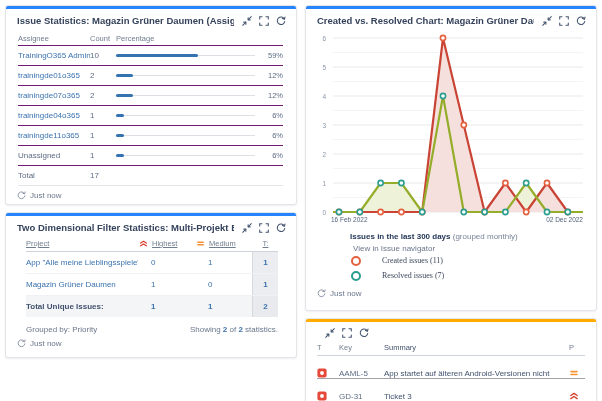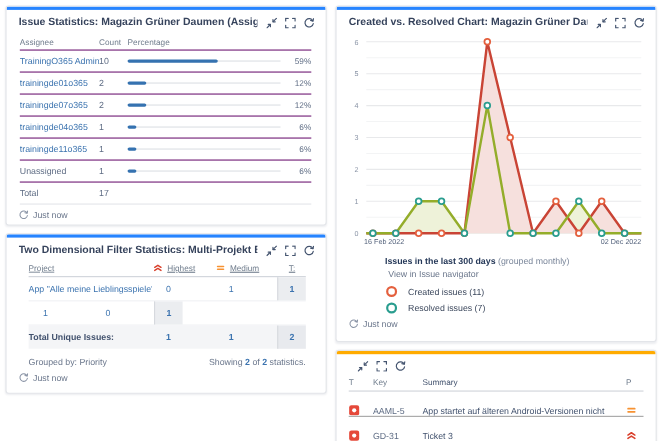--- a/index.html
+++ b/index.html
@@ -30,21 +30,21 @@
   .barwrap{flex:1;position:relative;height:5px;margin-right:6px;}
   .bartrack{position:absolute;left:0;right:0;top:2px;height:1px;background:#dcdfe4;}
   .barfill{position:absolute;left:0;top:1px;height:3px;background:#3572b0;border-radius:2px;min-width:5px;}
   .c-pct{width:22px;text-align:right;font-size:7.5px;color:#5e6c84;}
   
   .chartwrap{margin:0 4px 0 7px;}
   .lgblock{margin:2px 10px 0 44px;font-size:8px;color:#3b475c;}
   .lgtitle b{color:#253858;}
   .lgnote{color:#7a869a;}
   .lgview{color:#6b778c;margin:3px 0 3px 3px;cursor:pointer;}
-  .lgitem{display:flex;align-items:flex-end;gap:10px;margin:2px 0 0 1px;height:13px;}
+  .lgitem{display:flex;align-items:flex-start;gap:21px;margin:2px 0 0 1px;height:13px;font-family:Liberation Serif, serif;}
   .lgc{width:6px;height:6px;border:2px solid #888;border-radius:50%;background:#fff;flex:0 0 auto;}
   
   .tdtable{margin:2px 18px 0 20px;font-size:8px;}
   .tdhead{display:flex;align-items:center;font-size:7.5px;color:#707d8d;padding-bottom:3px;border-bottom:1px solid #cfd3da;text-decoration:underline;}
   .td-proj{flex:1;white-space:nowrap;overflow:hidden;}
   .td-num{width:57px;display:flex;align-items:center;gap:4px;}
   .tdrow .td-num{padding-left:13px;box-sizing:border-box;}
   .td-tot{width:25px;text-align:center;flex:0 0 auto;}
   .tdrow{display:flex;align-items:center;height:21px;border-bottom:1px solid #f0f1f4;}
   .tdrow .td-tot{background:#ebedf0;border-left:1px solid #d6d9de;line-height:21px;height:21px;font-weight:bold;color:#3b73af;}
@@ -341,20 +341,21 @@
         <span class="td-tot">T:</span>
       </div>
       <div id="td-rows">
           <div class="tdrow">
             <span class="td-proj link">App "Alle meine Lieblingsspiele"</span>
             <span class="td-num link">0</span>
             <span class="td-num link">1</span>
             <span class="td-tot">1</span>
           </div>
           <div class="tdrow">
+            <span class="td-proj link">Magazin Grüner Daumen</span>
             <span class="td-num link">1</span>
             <span class="td-num link">0</span>
             <span class="td-tot">1</span>
           </div>
           <div class="tdrow ttl">
             <span class="td-proj">Total Unique Issues:</span>
             <span class="td-num link">1</span>
             <span class="td-num link">1</span>
             <span class="td-tot">2</span>
           </div>

